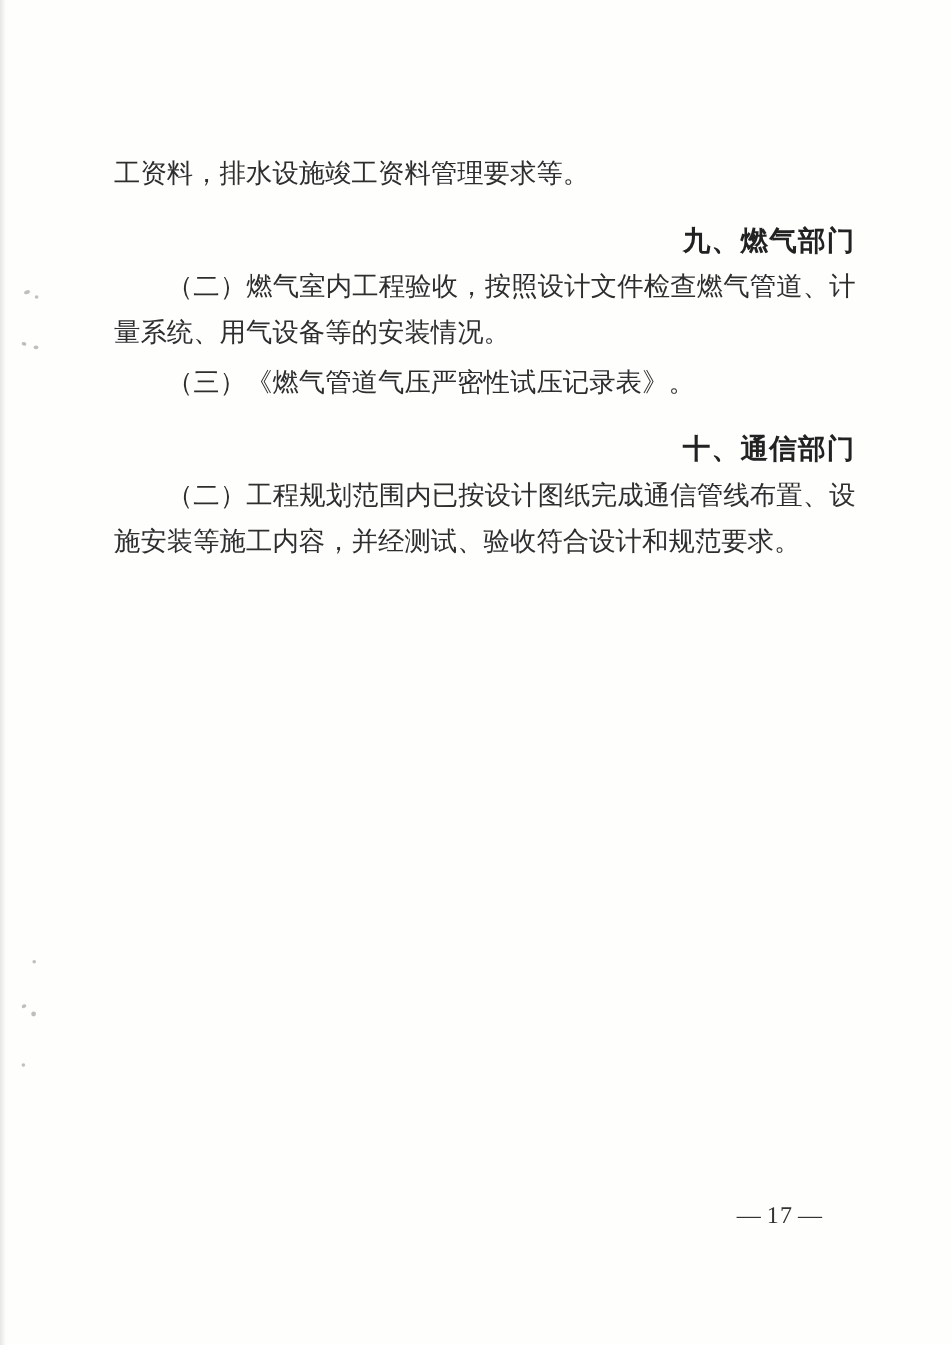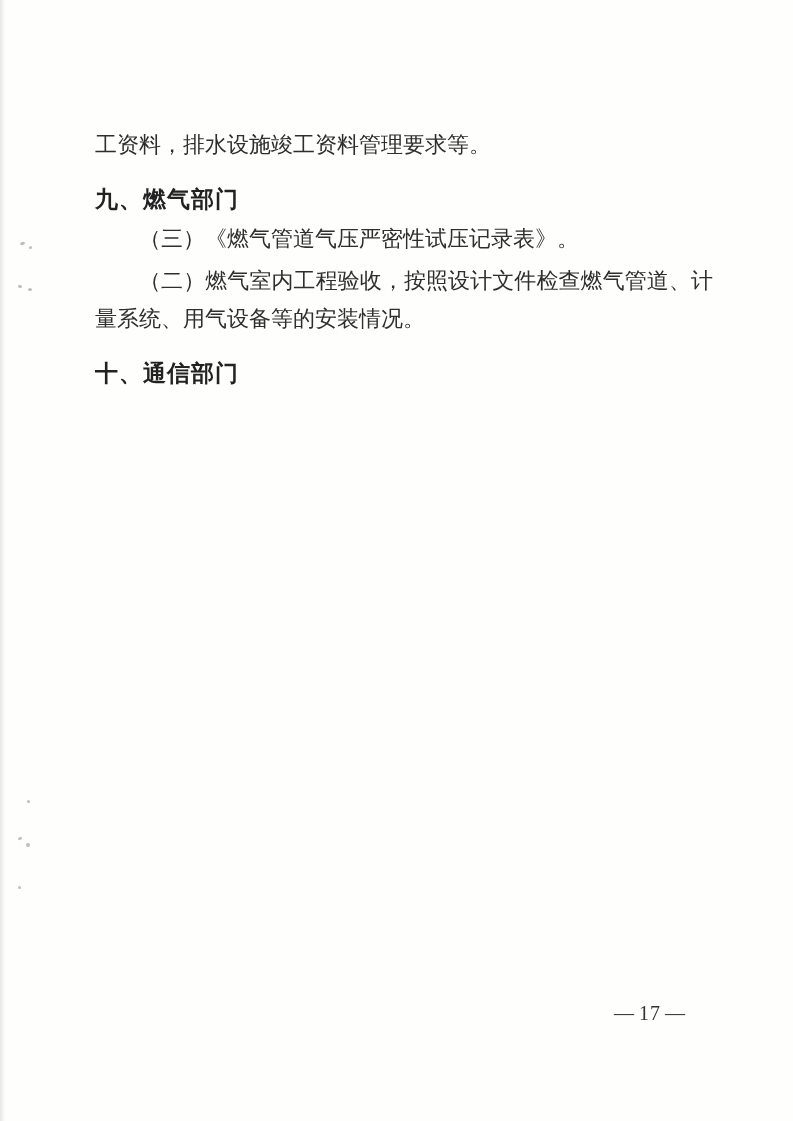--- a/index.html
+++ b/index.html
@@ -45,25 +45,25 @@
   .para {
     margin: 0 0 4px 0;
     text-indent: 2em;
     word-break: break-all;
   }
   .para.no-indent {
     text-indent: 0;
   }
   .heading {
     margin: 18px 0 0 0;
-    font-family: Liberation Mono, monospace;
+    font-family: Liberation Serif, serif;
     font-weight: bold;
     font-size: 23px;
     line-height: 38px;
-    text-align: left;
+    text-align: right;
     text-indent: 0;
     color: #222222;
     letter-spacing: 1px;
   }
   .footer {
     position: absolute;
     top: 1000px;
     right: 103px;
     font-size: 20px;
     line-height: 26px;
@@ -106,27 +106,28 @@
   <span class="speck s7"></span>
   <span class="speck s8"></span>
 
   <main class="content">
 
     <p class="para no-indent">工资料，排水设施竣工资料管理要求等。</p>
 
     <h2 class="heading">九、燃气部门</h2>
 
 
+    <p class="para">（二）燃气室内工程验收，按照设计文件检查燃气管道、计量系统、用气设备等的安装情况。</p>
+
     <p class="para">（三）《燃气管道气压严密性试压记录表》。</p>
-
-    <p class="para">（二）燃气室内工程验收，按照设计文件检查燃气管道、计量系统、用气设备等的安装情况。</p>
 
     <h2 class="heading">十、通信部门</h2>
 
 
+    <p class="para">（二）工程规划范围内已按设计图纸完成通信管线布置、设施安装等施工内容，并经测试、验收符合设计和规范要求。</p>
 
 
   </main>
 
   <div class="footer">
     <span class="dash">—</span><span>17</span><span class="dash">—</span>
   </div>
 
 </div>
 

